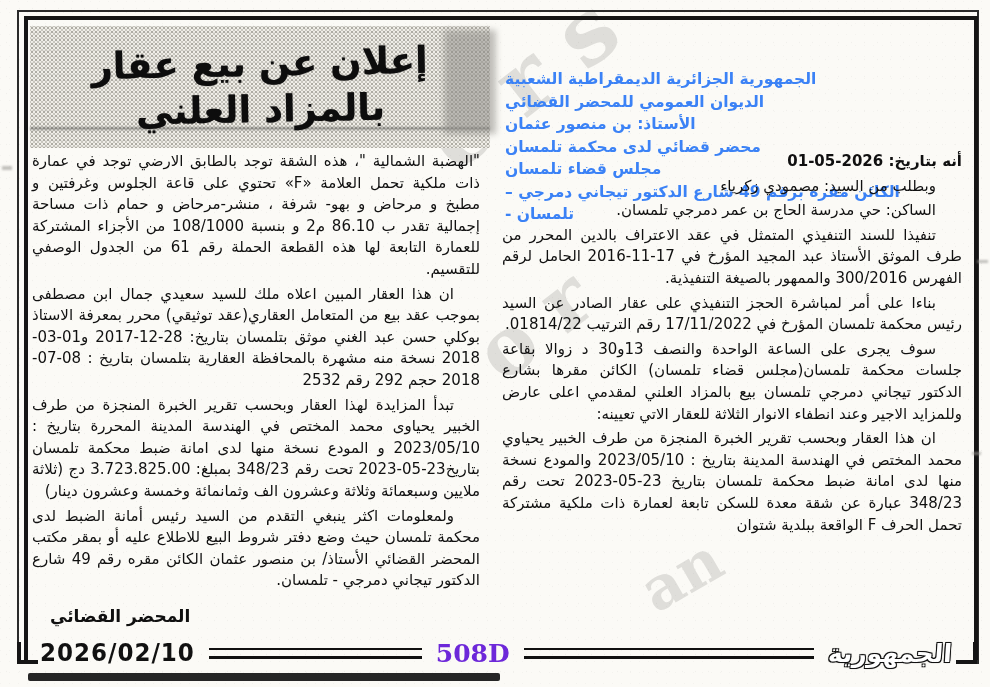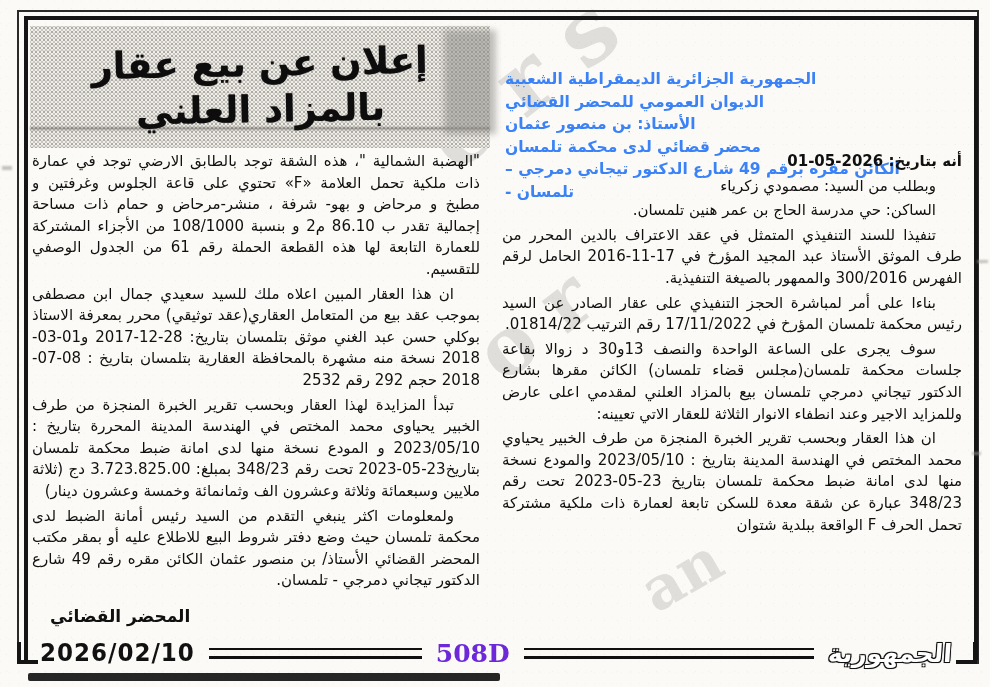--- a/index.html
+++ b/index.html
@@ -137,27 +137,28 @@
     <div>إعلان عن بيع عقار</div>
     <div>بالمزاد العلني</div>
   </div>
 </div>
 
 <div class="office-header">
   <div>الجمهورية الجزائرية الديمقراطية الشعبية</div>
   <div>الديوان العمومي للمحضر القضائي</div>
   <div>الأستاذ: بن منصور عثمان</div>
   <div>محضر قضائي لدى محكمة تلمسان</div>
+  <div>مجلس قضاء تلمسان</div>
   <div>الكائن مقره برقم 49 شارع الدكتور تيجاني دمرجي – تلمسان -</div>
 </div>
 
 <div class="col col-right">
   <p class="p-bold">أنه بتاريخ: 2026-05-01</p>
   <p class="ind">وبطلب من السيد: مصمودي زكرياء</p>
-  <p class="ind">الساكن: حي مدرسة الحاج بن عمر هنين تلمسان.</p>
+  <p class="ind">الساكن: حي مدرسة الحاج بن عمر دمرجي تلمسان.</p>
   <p class="ind">تنفيذا للسند التنفيذي المتمثل في عقد الاعتراف بالدين المحرر من طرف الموثق الأستاذ عبد المجيد المؤرخ في 17-11-2016 الحامل لرقم الفهرس 300/2016 والممهور بالصيغة التنفيذية.</p>
   <p class="ind">بناءا على أمر لمباشرة الحجز التنفيذي على عقار الصادر عن السيد رئيس محكمة تلمسان المؤرخ في 17/11/2022 رقم الترتيب 01814/22.</p>
   <p class="ind">سوف يجرى على الساعة الواحدة والنصف 13و30 د زوالا بقاعة جلسات محكمة تلمسان(مجلس قضاء تلمسان) الكائن مقرها بشارع الدكتور تيجاني دمرجي تلمسان بيع بالمزاد العلني لمقدمي اعلى عارض وللمزايد الاجير وعند انطفاء الانوار الثلاثة للعقار الاتي تعيينه:</p>
   <p class="ind">ان هذا العقار وبحسب تقرير الخبرة المنجزة من طرف الخبير يحياوي محمد المختص في الهندسة المدينة بتاريخ : 2023/05/10 والمودع نسخة منها لدى امانة ضبط محكمة تلمسان بتاريخ 23-05-2023 تحت رقم 348/23 عبارة عن شقة معدة للسكن تابعة لعمارة ذات ملكية مشتركة تحمل الحرف F الواقعة ببلدية شتوان</p>
 </div>
 
 <div class="col col-left">
   <p>"الهضبة الشمالية "، هذه الشقة توجد بالطابق الارضي توجد في عمارة ذات ملكية تحمل العلامة «F» تحتوي على قاعة الجلوس وغرفتين و مطبخ و مرحاض و بهو- شرفة ، منشر-مرحاض و حمام ذات مساحة إجمالية تقدر ب 86.10 م2 و بنسبة 108/1000 من الأجزاء المشتركة للعمارة التابعة لها هذه القطعة الحملة رقم 61 من الجدول الوصفي للتقسيم.</p>
   <p class="ind">ان هذا العقار المبين اعلاه ملك للسيد سعيدي جمال ابن مصطفى بموجب عقد بيع من المتعامل العقاري(عقد توثيقي) محرر بمعرفة الاستاذ بوكلي حسن عبد الغني موثق بتلمسان بتاريخ: 28-12-2017 و01-03-2018 نسخة منه مشهرة بالمحافظة العقارية بتلمسان بتاريخ : 08-07-2018 حجم 292 رقم 2532</p>
   <p class="ind">تبدأ المزايدة لهذا العقار وبحسب تقرير الخبرة المنجزة من طرف الخبير يحياوى محمد المختص في الهندسة المدينة المحررة بتاريخ : 2023/05/10 و المودع نسخة منها لدى امانة ضبط محكمة تلمسان بتاريخ23-05-2023 تحت رقم 348/23 بمبلغ: 3.723.825.00 دج (ثلاثة ملايين وسبعمائة وثلاثة وعشرون الف وثمانمائة وخمسة وعشرون دينار)</p>

